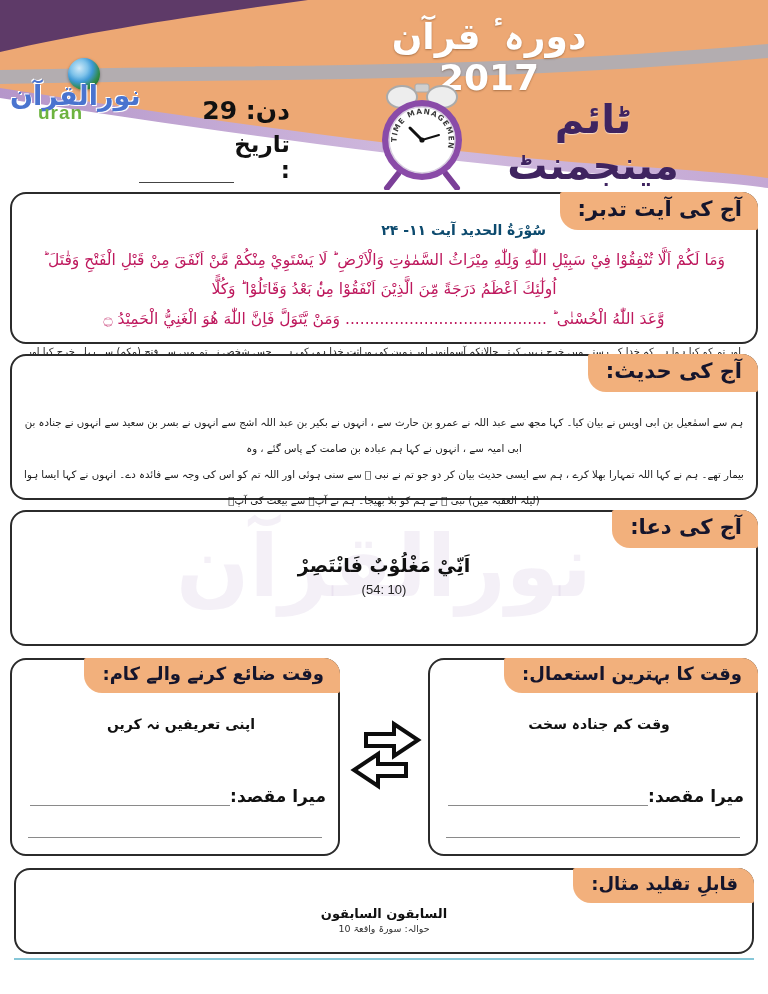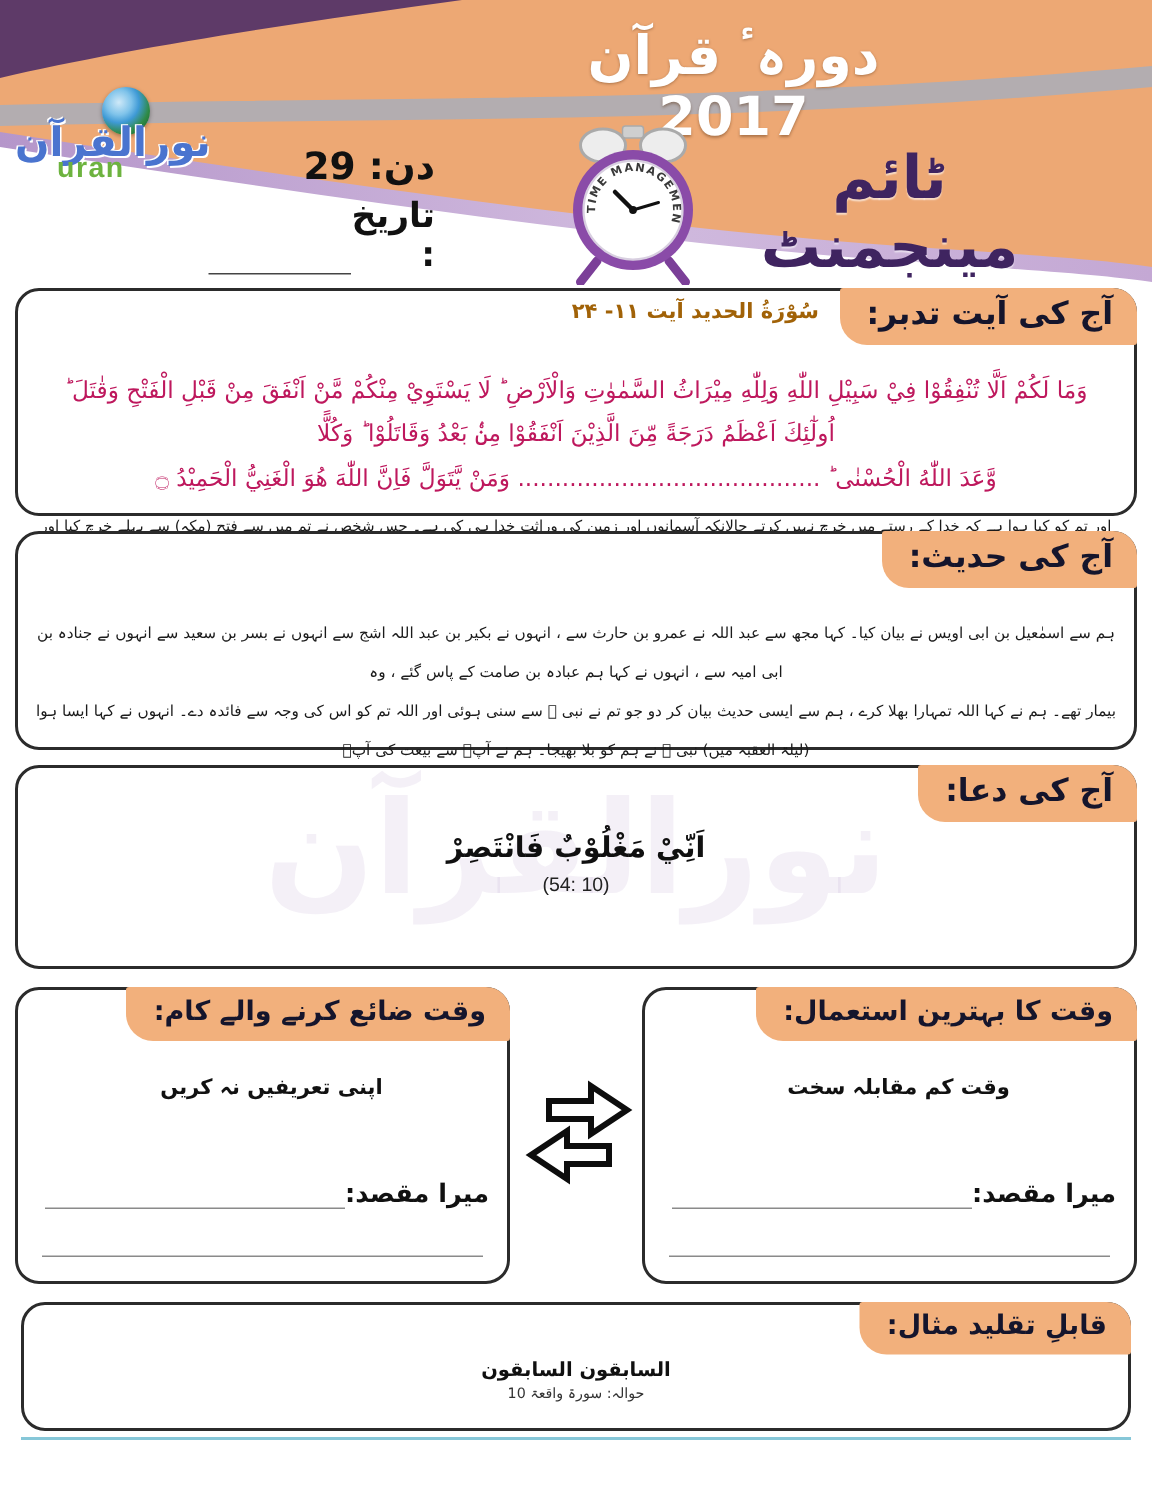--- a/index.html
+++ b/index.html
@@ -31,21 +31,21 @@
 
   
   .box { position:absolute; background:#fff; border:2px solid #2b2b2b; border-radius:16px; }
   .box-label { position:absolute; top:-2px; right:-2px; background:#f2b07c;
     border-radius:2px 16px 2px 18px; padding:5px 16px 9px 18px;
     font-weight:bold; color:#15152c; direction:rtl; white-space:nowrap;
     font-family:"DejaVu Sans", sans-serif; }
   .lbl-lg { font-size:21px; }
   .lbl-md { font-size:18px; }
 
-  .ayat-ref { position:absolute; top:6px; right:210px; direction:rtl; font-size:14px; font-weight:bold; color:#a16207; }
+  .ayat-ref { position:absolute; top:28px; right:210px; direction:rtl; font-size:14px; font-weight:bold; color:#0c4a6e; }
   .arabic-line { direction:rtl; text-align:center; color:#be185d; font-size:15.5px; line-height:1.9;
     padding:0 14px; font-weight:500; }
   .arabic-1 { margin-top:52px; }
   .urdu-small { direction:rtl; text-align:center; color:#1a1a1a; font-size:10px; line-height:2.4; padding:0 12px; }
   .ayat-urdu { margin-top:6px; }
 
   .hadith-lines { margin-top:54px; }
   .hadith-lines .urdu-small { line-height:2.55; font-size:10.2px; }
 
   .dua-body { position:relative; margin-top:42px; text-align:center; z-index:1; }
@@ -157,21 +157,21 @@
     <div class="watermark">نورالقرآن</div>
     <div class="box-label lbl-lg">آج کی دعا:</div>
     <div class="dua-body">
       <div class="dua-arabic">اَنِّيْ مَغْلُوْبٌ فَانْتَصِرْ</div>
       <div class="dua-ref">(54: 10)</div>
     </div>
   </div>
 
   <div class="box" style="top:658px; left:428px; width:330px; height:198px;">
     <div class="box-label lbl-md">وقت کا بہترین استعمال:</div>
-    <div class="mid-content">وقت کم مقابلہ سخت</div>
+    <div class="mid-content">وقت کم جنادہ سخت</div>
     <div class="goal-row">
       <span>میرا مقصد:</span>
       <span class="goal-blank"></span>
     </div>
     <div class="goal-blank-2"></div>
   </div>
 
   <svg class="swap-arrow" viewBox="0 0 80 74">
     <path d="M20,16 L48,16 L48,6 L72,22 L48,38 L48,28 L20,28 Z" fill="#ffffff" stroke="#0d0d0d" stroke-width="4" stroke-linejoin="miter"></path>
     <path d="M60,46 L32,46 L32,36 L8,52 L32,68 L32,58 L60,58 Z" fill="#ffffff" stroke="#0d0d0d" stroke-width="4" stroke-linejoin="miter"></path>

